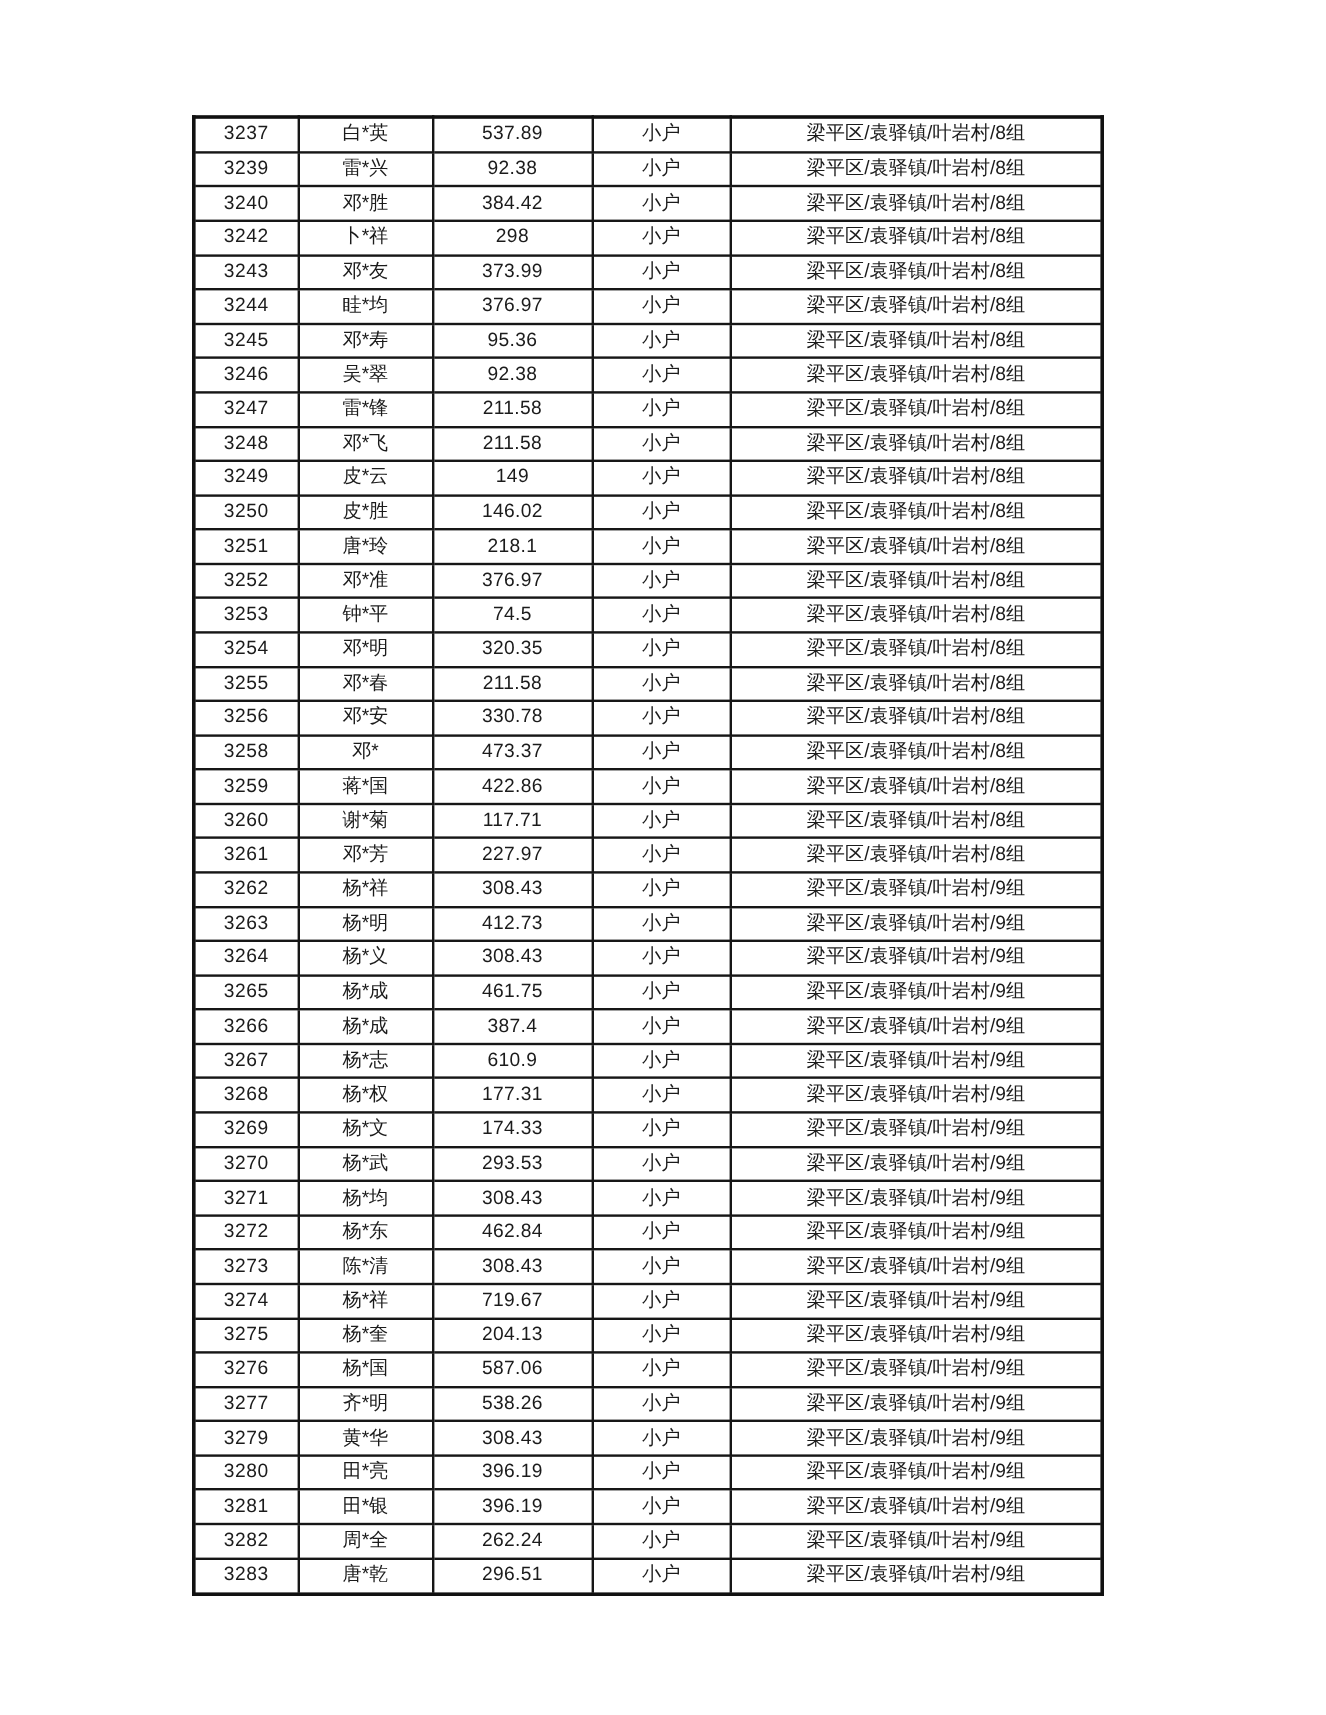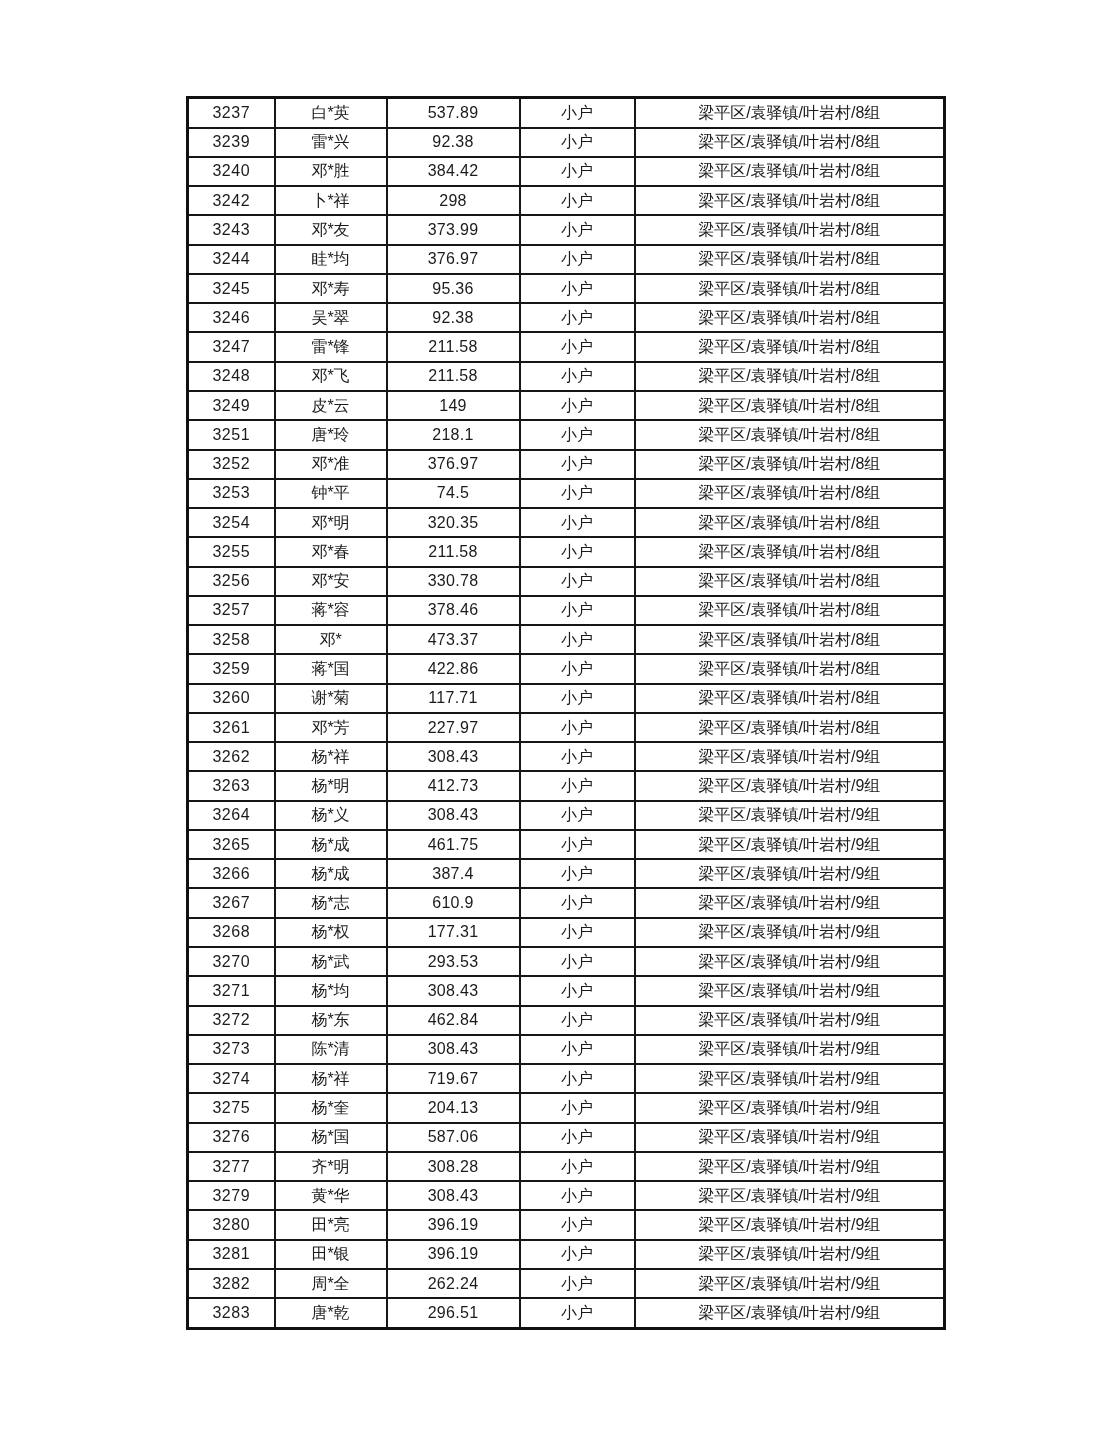--- a/index.html
+++ b/index.html
@@ -16,21 +16,21 @@
   }
   .page {
     position: absolute;
     left: 0; top: 0;
     width: 1105px;
     height: 1429px;
     background: #ffffff;
   }
   table.data-table {
     position: absolute;
-    left: 186px;
+    left: 160px;
     top: 96px;
     width: 757px;
     height: 1234px;
     border-collapse: collapse;
     table-layout: fixed;
     background: #ffffff;
   }
   table.data-table td {
     border: 2px solid #161616;
     text-align: center;
@@ -133,20 +133,27 @@
           <td class="col-address col-address">梁平区/袁驿镇/叶岩村/8组</td>
         </tr>
         <tr>
           <td class="col-serial">3249</td>
           <td class="col-masked">皮*云</td>
           <td class="col-area col-value">149</td>
           <td class="col-household">小户</td>
           <td class="col-address col-address">梁平区/袁驿镇/叶岩村/8组</td>
         </tr>
         <tr>
+          <td class="col-serial">3250</td>
+          <td class="col-masked">皮*胜</td>
+          <td class="col-area col-value">146.02</td>
+          <td class="col-household">小户</td>
+          <td class="col-address col-address">梁平区/袁驿镇/叶岩村/8组</td>
+        </tr>
+        <tr>
           <td class="col-serial">3251</td>
           <td class="col-masked">唐*玲</td>
           <td class="col-area col-value">218.1</td>
           <td class="col-household">小户</td>
           <td class="col-address col-address">梁平区/袁驿镇/叶岩村/8组</td>
         </tr>
         <tr>
           <td class="col-serial">3252</td>
           <td class="col-masked">邓*准</td>
           <td class="col-area col-value">376.97</td>
@@ -175,27 +182,20 @@
           <td class="col-address col-address">梁平区/袁驿镇/叶岩村/8组</td>
         </tr>
         <tr>
           <td class="col-serial">3256</td>
           <td class="col-masked">邓*安</td>
           <td class="col-area col-value">330.78</td>
           <td class="col-household">小户</td>
           <td class="col-address col-address">梁平区/袁驿镇/叶岩村/8组</td>
         </tr>
         <tr>
-          <td class="col-serial">3257</td>
-          <td class="col-masked">蒋*容</td>
-          <td class="col-area col-value">378.46</td>
-          <td class="col-household">小户</td>
-          <td class="col-address col-address">梁平区/袁驿镇/叶岩村/8组</td>
-        </tr>
-        <tr>
           <td class="col-serial">3258</td>
           <td class="col-masked">邓*</td>
           <td class="col-area col-value">473.37</td>
           <td class="col-household">小户</td>
           <td class="col-address col-address">梁平区/袁驿镇/叶岩村/8组</td>
         </tr>
         <tr>
           <td class="col-serial">3259</td>
           <td class="col-masked">蒋*国</td>
           <td class="col-area col-value">422.86</td>
@@ -259,20 +259,27 @@
           <td class="col-address col-address">梁平区/袁驿镇/叶岩村/9组</td>
         </tr>
         <tr>
           <td class="col-serial">3268</td>
           <td class="col-masked">杨*权</td>
           <td class="col-area col-value">177.31</td>
           <td class="col-household">小户</td>
           <td class="col-address col-address">梁平区/袁驿镇/叶岩村/9组</td>
         </tr>
         <tr>
+          <td class="col-serial">3269</td>
+          <td class="col-masked">杨*文</td>
+          <td class="col-area col-value">174.33</td>
+          <td class="col-household">小户</td>
+          <td class="col-address col-address">梁平区/袁驿镇/叶岩村/9组</td>
+        </tr>
+        <tr>
           <td class="col-serial">3270</td>
           <td class="col-masked">杨*武</td>
           <td class="col-area col-value">293.53</td>
           <td class="col-household">小户</td>
           <td class="col-address col-address">梁平区/袁驿镇/叶岩村/9组</td>
         </tr>
         <tr>
           <td class="col-serial">3271</td>
           <td class="col-masked">杨*均</td>
           <td class="col-area col-value">308.43</td>
@@ -310,21 +317,21 @@
         <tr>
           <td class="col-serial">3276</td>
           <td class="col-masked">杨*国</td>
           <td class="col-area col-value">587.06</td>
           <td class="col-household">小户</td>
           <td class="col-address col-address">梁平区/袁驿镇/叶岩村/9组</td>
         </tr>
         <tr>
           <td class="col-serial">3277</td>
           <td class="col-masked">齐*明</td>
-          <td class="col-area col-value">308.28</td>
+          <td class="col-area col-value">538.26</td>
           <td class="col-household">小户</td>
           <td class="col-address col-address">梁平区/袁驿镇/叶岩村/9组</td>
         </tr>
         <tr>
           <td class="col-serial">3279</td>
           <td class="col-masked">黄*华</td>
           <td class="col-area col-value">308.43</td>
           <td class="col-household">小户</td>
           <td class="col-address col-address">梁平区/袁驿镇/叶岩村/9组</td>
         </tr>

